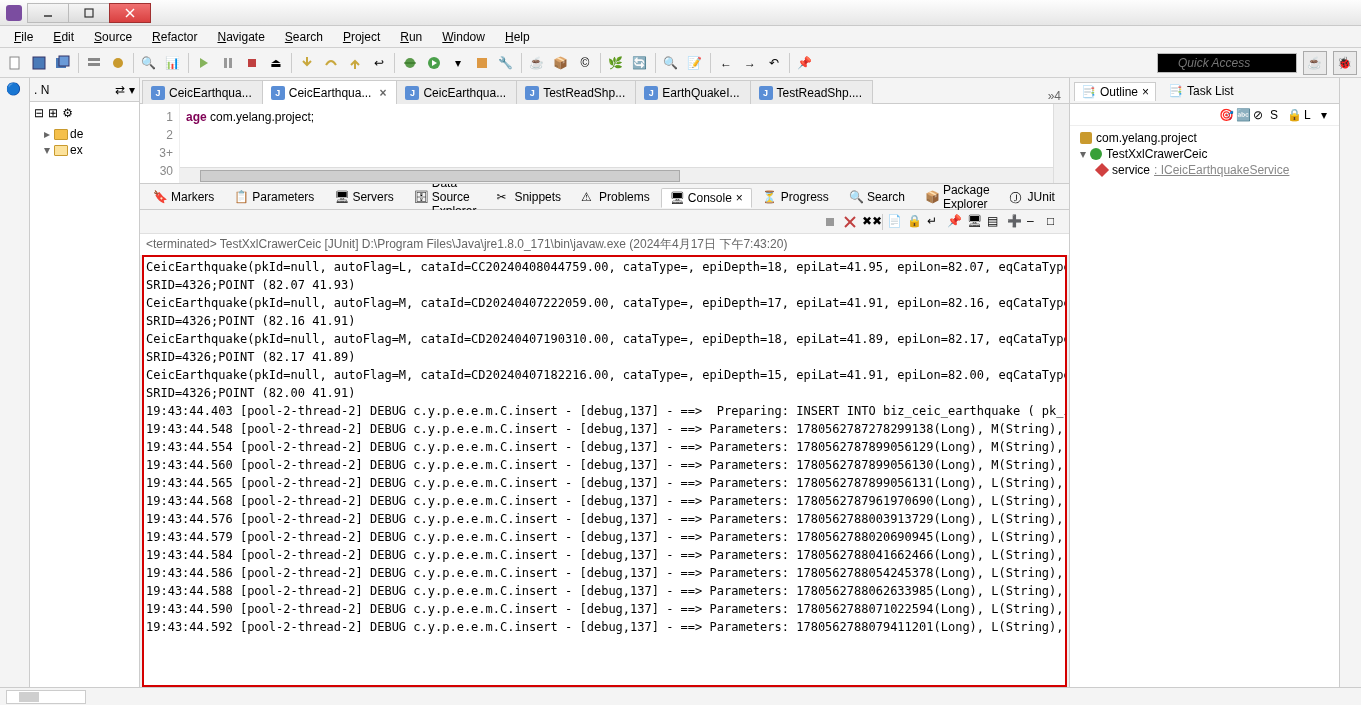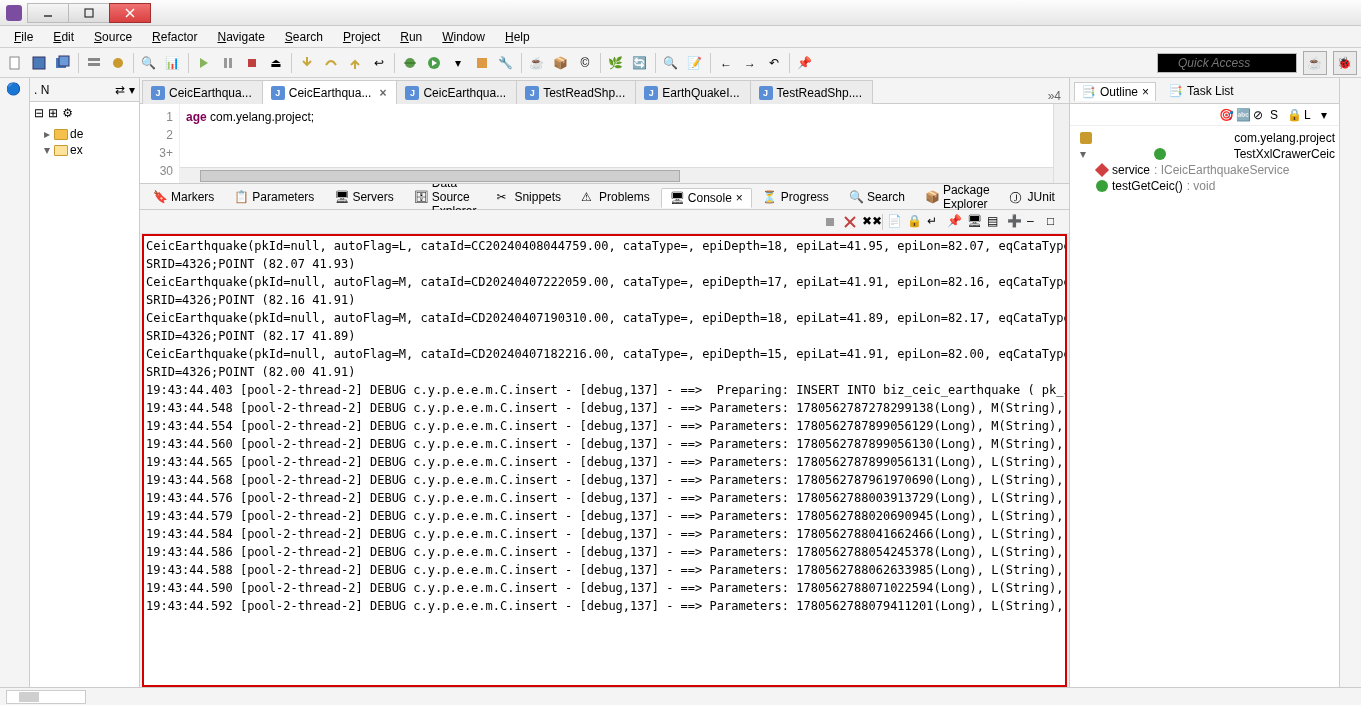--- a/index.html
+++ b/index.html
@@ -68,27 +68,27 @@
 .console { flex:1;background:#fff;font-family:Consolas,monospace;line-height:18px;white-space:pre;overflow:hidden;border:2px solid #d40000;margin:0 2px;padding:1px 2px;color:#000;font-size:12px; }
 
 .right-pane { width: 270px; background:#fff;border-left:1px solid #ccc;display:flex;flex-direction:column; }
 .right-pane .hdr-tabs { height:26px;background:#f4f4f4;display:flex;align-items:center;border-bottom:1px solid #ccc;padding:0 4px;gap:6px; }
 .right-pane .htab { display:flex;align-items:center;gap:4px;padding:2px 6px;cursor:pointer; }
 .right-pane .htab.active { background:#fff;border:1px solid #ccc;border-bottom:none;position:relative;top:1px; }
 .right-pane .mini-tb { height:22px;display:flex;align-items:center;justify-content:flex-end;gap:3px;padding:0 4px;border-bottom:1px solid #eee; }
 .right-pane .mini-tb .mico { width:14px;height:14px; }
 .outline-tree { padding:4px;overflow:hidden; }
 .ot-item { display:flex;align-items:center;gap:4px;padding:1px 0;white-space:nowrap; }
-.ot-item.l1 { padding-left:6px;justify-content:space-between; }
+.ot-item.l1 { padding-left:6px; }
 .ot-item.l2 { padding-left:22px; }
 .ot-item .pkg { width:12px;height:12px;background:#c99a2e;border-radius:2px; }
 .ot-item .cls { width:12px;height:12px;background:#38a038;border-radius:50%; }
 .ot-item .fld { width:10px;height:10px;background:#d04040;transform:rotate(45deg);margin:1px; }
 .ot-item .mth { width:12px;height:12px;background:#38a038;border-radius:50%; }
-.ot-item .sig { color:#888; }
+.ot-item .sig { color:#888;text-decoration:underline; }
 .right-strip { width:22px;background:#f4f4f4;border-left:1px solid #ccc; }
 
 .statusbar { height:18px;background:#f4f4f4;border-top:1px solid #ccc;display:flex;align-items:center;padding:0 6px; }
 .statusbar .hscroll { width:80px;height:14px;border:1px solid #ccc;background:#fff;position:relative; }
 .statusbar .hscroll .thumb { position:absolute;left:12px;top:1px;width:20px;height:10px;background:#cfcfcf; }
 
 svg { display:block; }
 </style>
 </head>
 <body>
@@ -381,20 +381,21 @@
       <div class="cico">🔒</div>
       <div class="cico">↵</div>
       <div class="cico">📌</div>
       <div class="cico">🖥</div>
       <div class="cico">▤</div>
       <div class="cico">➕</div>
       <div class="cico">–</div>
       <div class="cico">□</div>
     </div>
 
+    <div class="term-line">&lt;terminated&gt; TestXxlCrawerCeic [JUnit] D:\Program Files\Java\jre1.8.0_171\bin\javaw.exe (2024年4月17日 下午7:43:20)</div>
     <div class="console" id="console">CeicEarthquake(pkId=null, autoFlag=L, cataId=CC20240408044759.00, cataType=, epiDepth=18, epiLat=41.95, epiLon=82.07, eqCataType=, 
 SRID=4326;POINT (82.07 41.93)
 CeicEarthquake(pkId=null, autoFlag=M, cataId=CD20240407222059.00, cataType=, epiDepth=17, epiLat=41.91, epiLon=82.16, eqCataType=, 
 SRID=4326;POINT (82.16 41.91)
 CeicEarthquake(pkId=null, autoFlag=M, cataId=CD20240407190310.00, cataType=, epiDepth=18, epiLat=41.89, epiLon=82.17, eqCataType=, 
 SRID=4326;POINT (82.17 41.89)
 CeicEarthquake(pkId=null, autoFlag=M, cataId=CD20240407182216.00, cataType=, epiDepth=15, epiLat=41.91, epiLon=82.00, eqCataType=, 
 SRID=4326;POINT (82.00 41.91)
 19:43:44.403 [pool-2-thread-2] DEBUG c.y.p.e.e.m.C.insert - [debug,137] - ==&gt;  Preparing: INSERT INTO biz_ceic_earthquake ( pk_id, 
 19:43:44.548 [pool-2-thread-2] DEBUG c.y.p.e.e.m.C.insert - [debug,137] - ==&gt; Parameters: 1780562787278299138(Long), M(String), CD2
@@ -436,25 +437,20 @@
         <div class="ot-item l1">
           <span style="color:#666">▾ </span>
           <span class="cls"></span>
           <span>TestXxlCrawerCeic</span>
         </div>
         <div class="ot-item l2">
           <span class="fld"></span>
           <span>service</span>
           <span class="sig"> : ICeicEarthquakeService</span>
         </div>
-        <div class="ot-item l2">
-          <span class="mth"></span>
-          <span>testGetCeic()</span>
-          <span class="sig"> : void</span>
-        </div>
       </div>
   </div>
   <div class="right-strip"></div>
 </div>
 
 <div class="statusbar">
   <div class="hscroll">
       <div class="thumb"></div>
     </div>
 </div>

